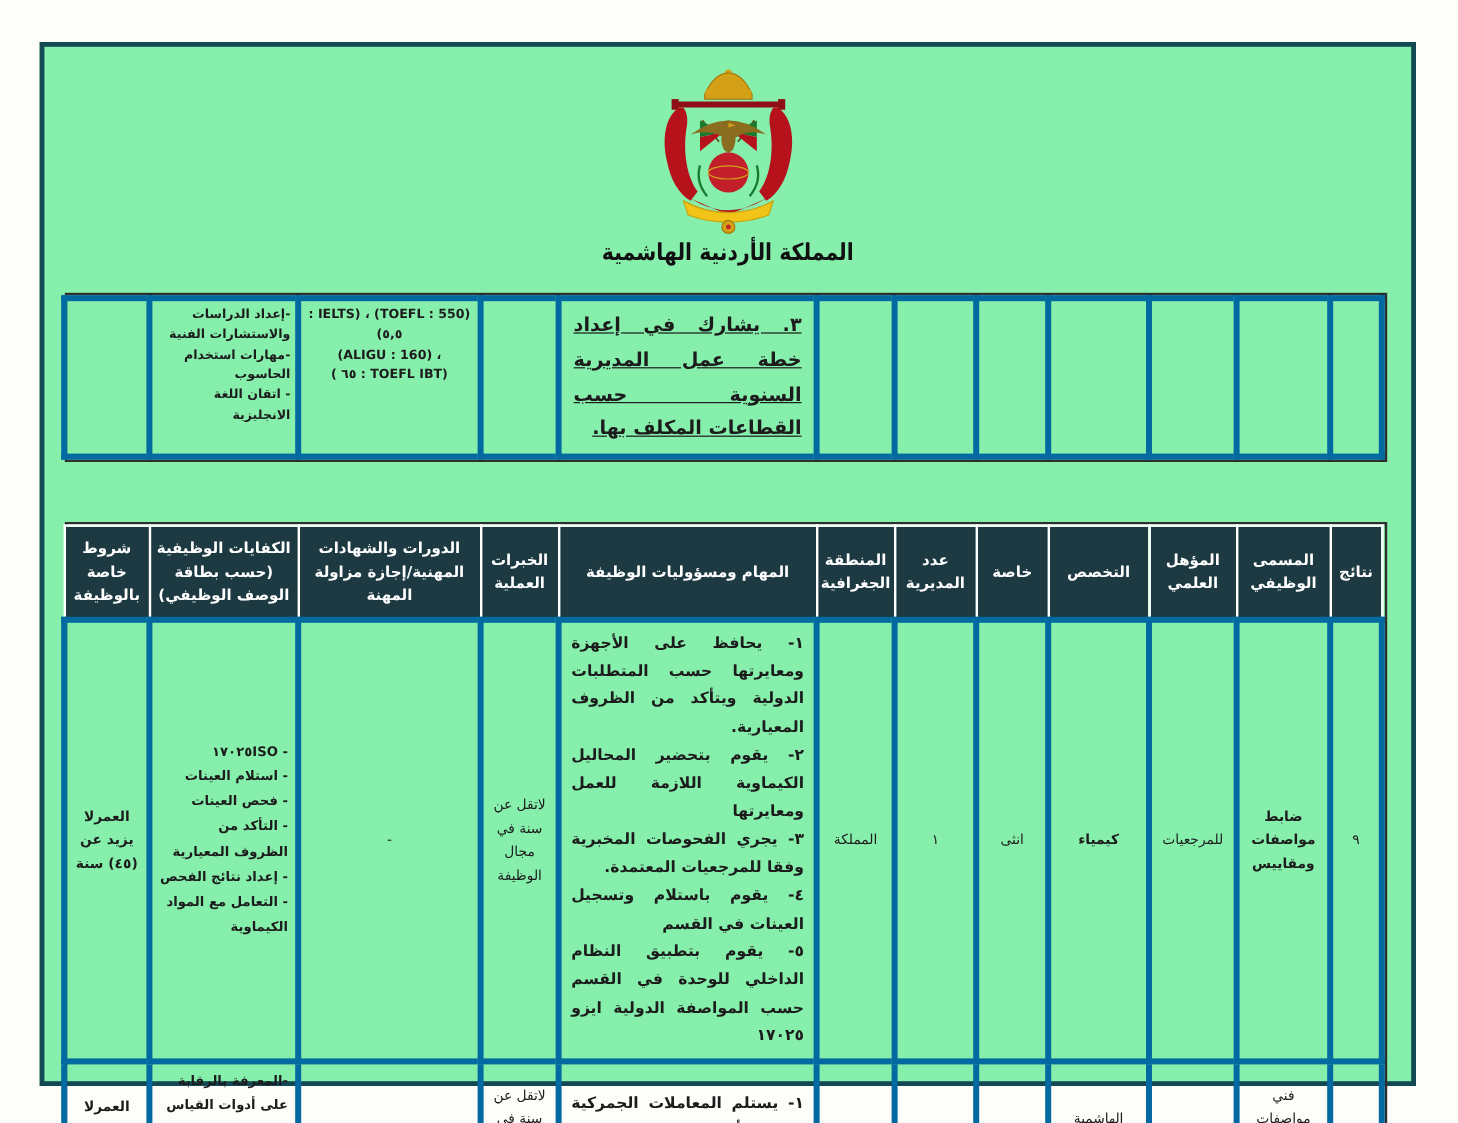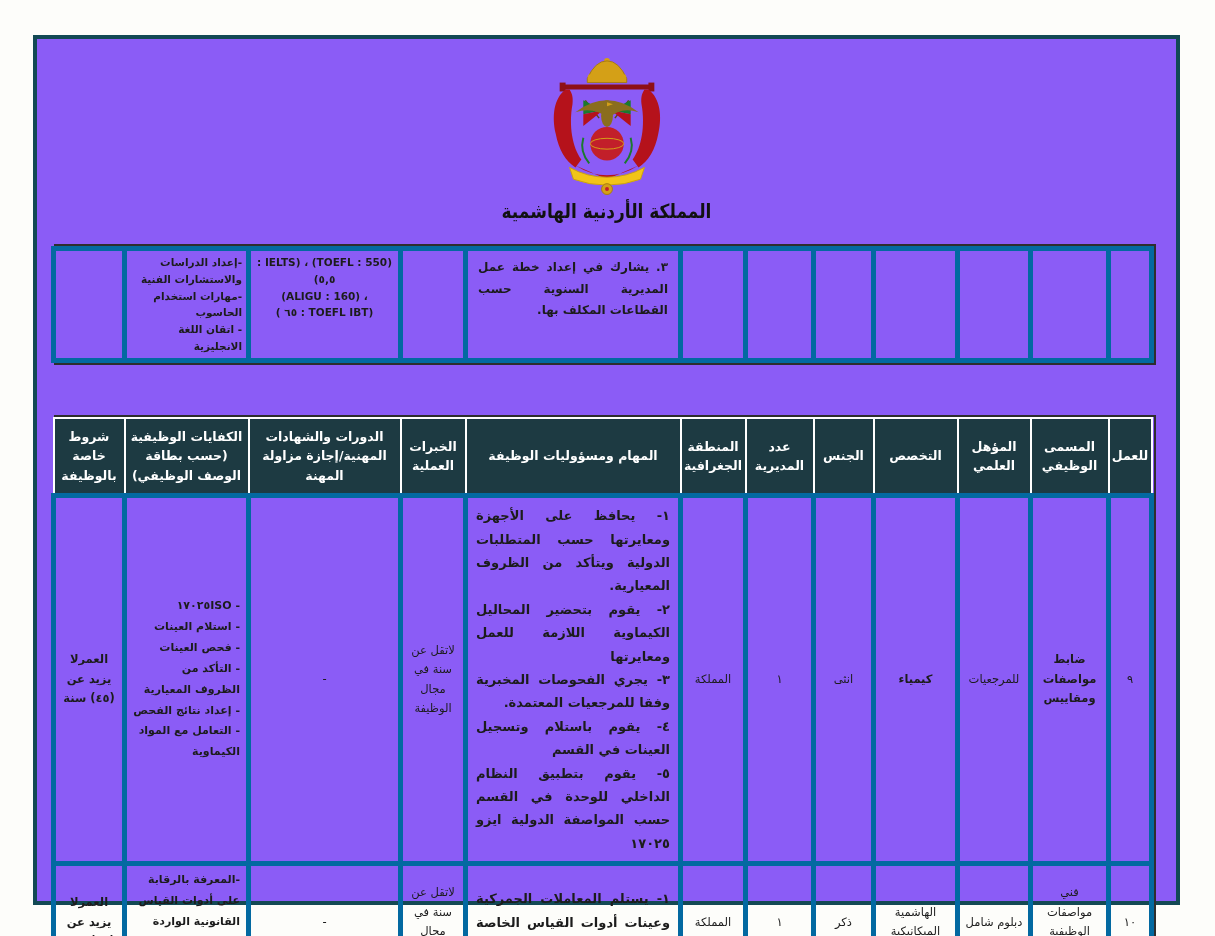--- a/index.html
+++ b/index.html
@@ -6,21 +6,21 @@
   html,body { width:1215px; height:936px; }
   body {
     background:#fdfdfa;
     font-family:"DejaVu Sans", sans-serif;
     color:#1c1c1c;
     position:relative;
   }
   .page {
     position:absolute; left:33px; top:35px;
     width:1147px; height:870px;
-    background:#8b5cf6;
+    background:#86efac;
     border:4px solid #134954;
   }
   .emblem-wrap { width:100%; display:flex; flex-direction:column; align-items:center; padding-top:14px; }
   .calligraphy {
     margin-top:6px;
     font-weight:bold; font-size:17px; color:#111;
     letter-spacing:-1px;
     transform:scaleY(1.15);
   }
   table { border-collapse:collapse; table-layout:fixed; direction:rtl; }
@@ -28,21 +28,21 @@
   .frame table { width:1098px; margin-right:0; }
   td, th { border:5px solid #0369a1; vertical-align:middle; text-align:center; overflow:hidden; }
   th {
     background:#1d3a42; color:#ffffff;
     border:2px solid #ffffff;
     font-size:12.5px; font-weight:bold;
     line-height:1.55; padding:4px 2px;
     height:78px;
   }
   .top-table td { font-size:10.5px; font-weight:bold; line-height:1.6; padding:3px 4px; height:85px; vertical-align:top; }
-  .top-table .tasks-cell { text-align:justify; padding:6px 10px; font-size:12px; line-height:1.8; }
+  .top-table .tasks-cell { text-align:justify; padding:6px 10px; font-size:16px; line-height:1.8;text-decoration:underline; }
   .ws { white-space:pre-line; }
   .row9 td { height:264px; }
   .row10 td { height:116px;margin-left:27px; }
   .cell { font-size:11.5px; line-height:1.7; padding:3px 4px; }
   .bold { font-weight:bold; }
   .tasks { text-align:justify; vertical-align:top; padding:6px 8px; font-size:13px; font-weight:bold; line-height:1.8; }
   .compet { font-size:11px; font-weight:bold; line-height:1.9; padding:4px 6px; text-align:right; }
   .gap-top { margin-top:23px; }
   .gap-main { margin-top:50px; }
 </style>
@@ -144,25 +144,25 @@
           <col style="width:68px">
           <col style="width:65px">
           <col style="width:215px">
       <col style="width:65px">
           <col style="width:152px">
           <col style="width:124px">
           <col style="width:71px">
     </colgroup>
     <tbody>
           <tr>
-      <th>للعمل</th>
+      <th>نتائج</th>
       <th>المسمى الوظيفي</th>
       <th>المؤهل العلمي</th>
       <th>التخصص</th>
-      <th>الجنس</th>
+      <th>خاصة</th>
       <th>عدد المديرية</th>
       <th>المنطقة الجغرافية</th>
       <th>المهام ومسؤوليات الوظيفة</th>
       <th>الخبرات العملية</th>
       <th>الدورات والشهادات المهنية/إجازة مزاولة المهنة</th>
       <th>الكفايات الوظيفية (حسب بطاقة الوصف الوظيفي)</th>
       <th>شروط خاصة بالوظيفة</th>
     </tr>
     <tr class="row9">
       <td class="cell">٩</td>

